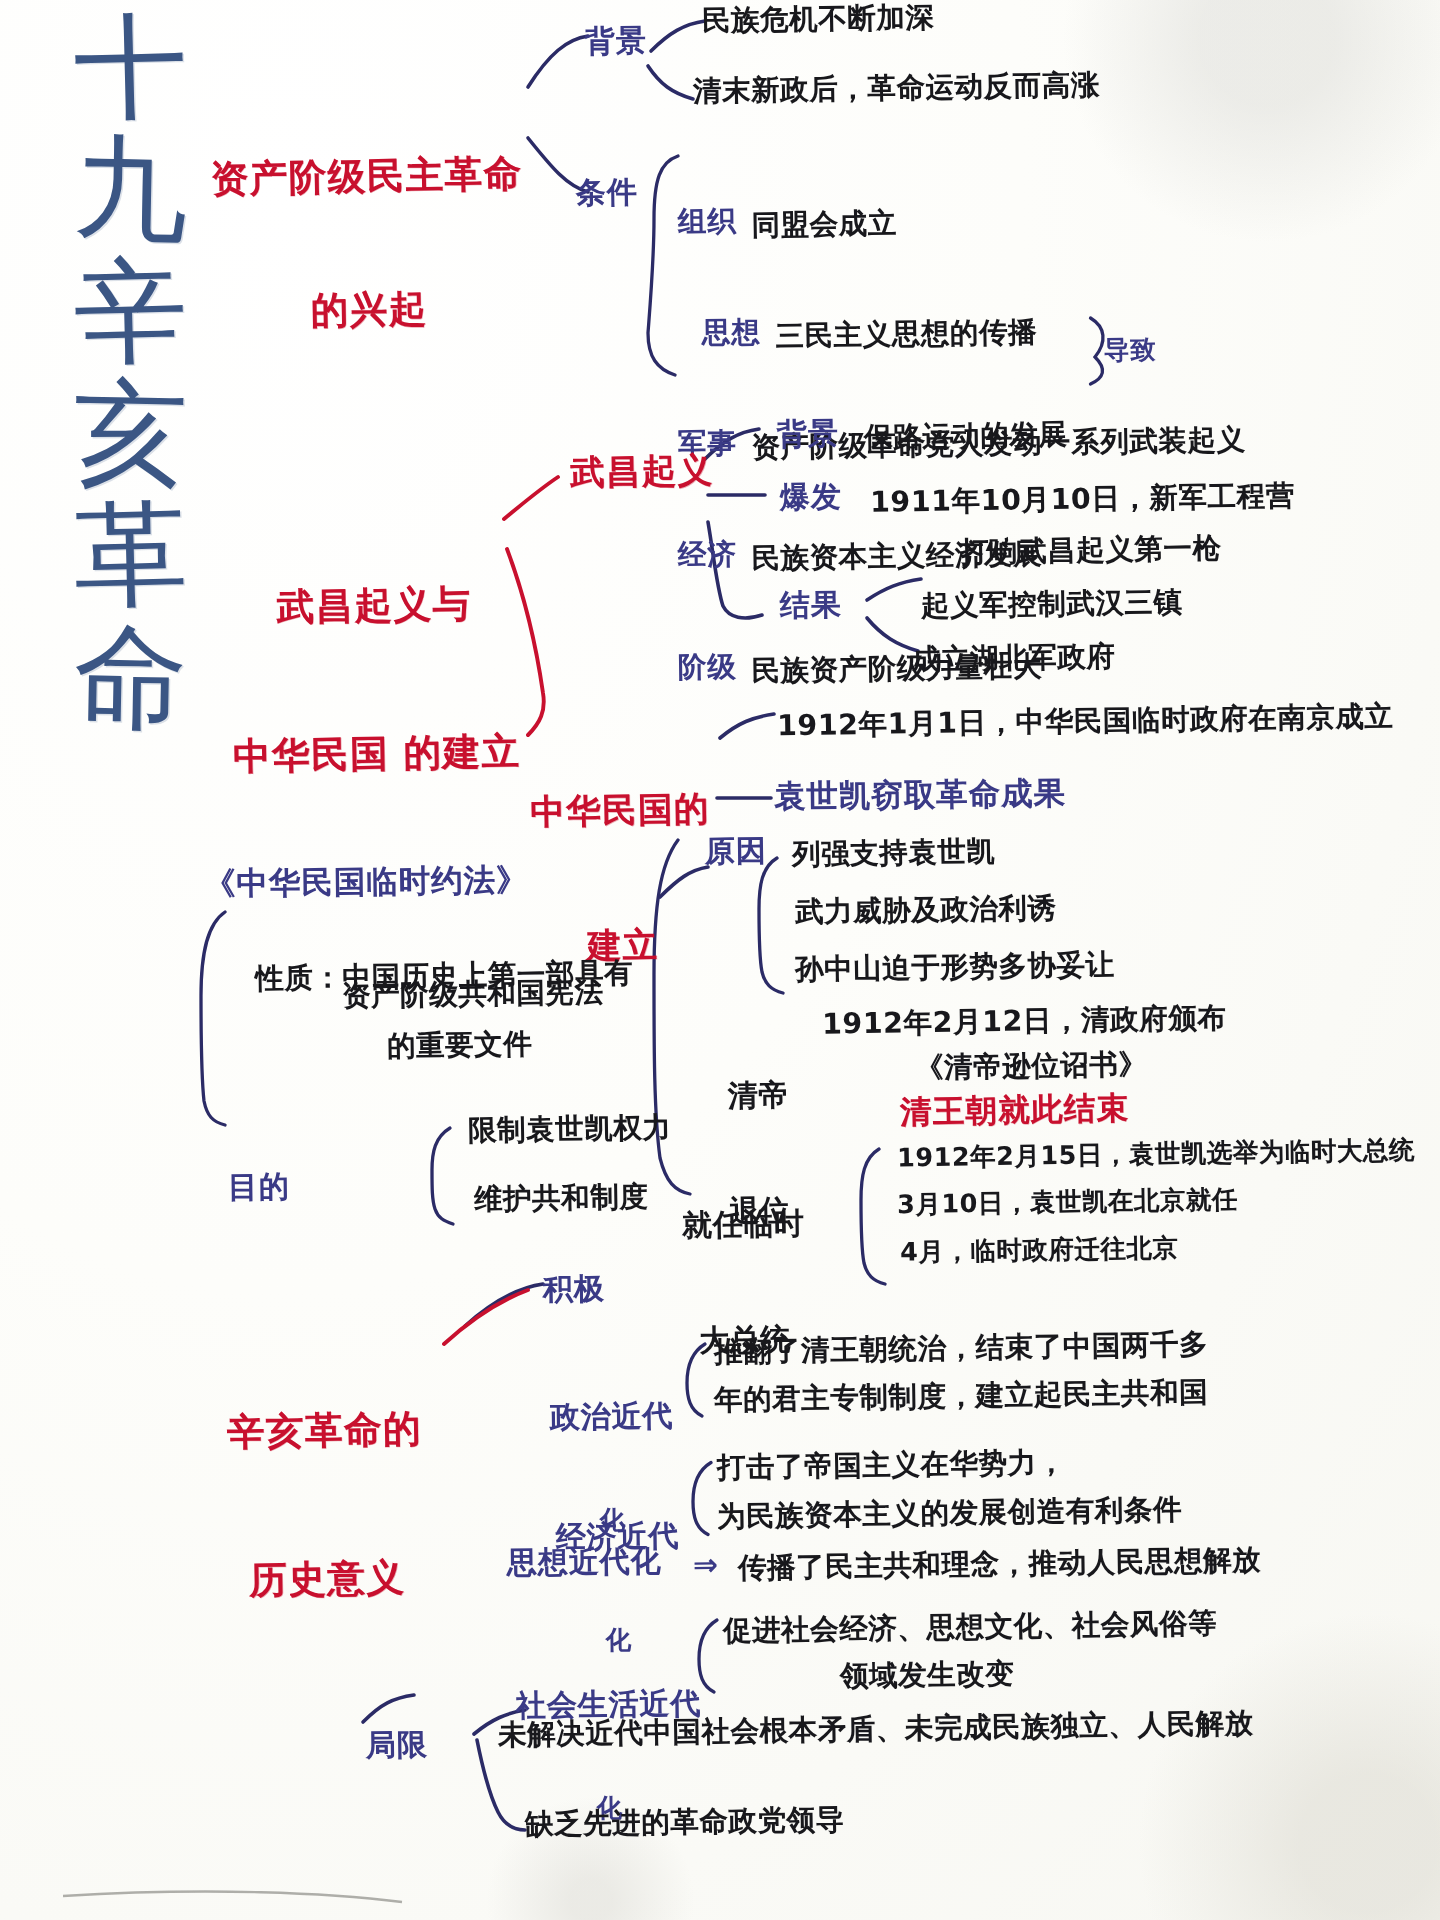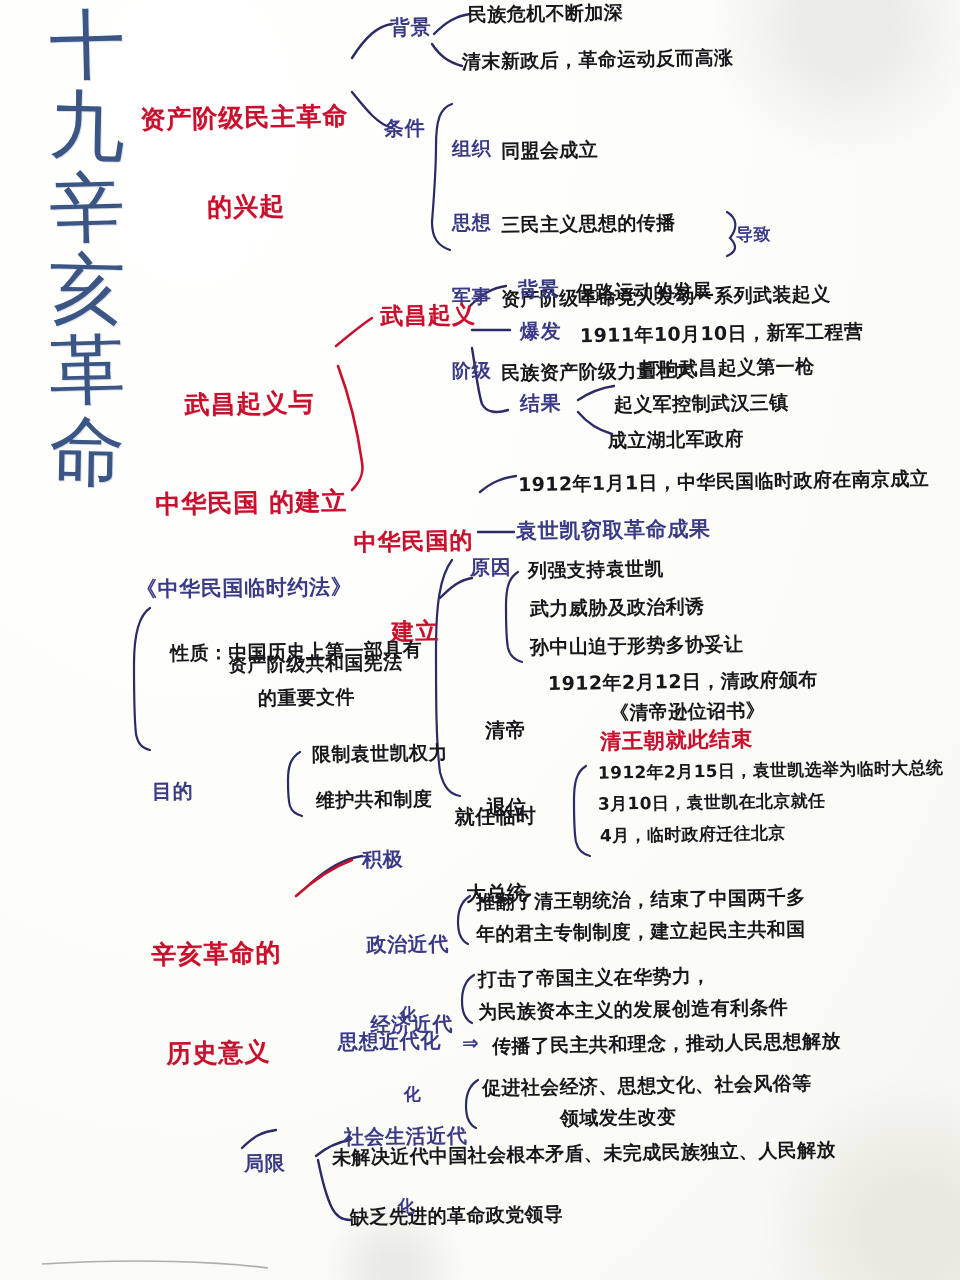--- a/index.html
+++ b/index.html
@@ -165,27 +165,31 @@
 <div class="node ink-black s-body" style="left:468px;top:2px;">民族危机不断加深</div>
 <div class="node ink-black s-body" style="left:462px;top:48px;">清末新政后，革命运动反而高涨</div>
 
 <div class="node ink-blue s-key" style="left:384px;top:117px;">条件</div>
 
 <div class="node s-body" style="left:452px;top:92px;">
   <div class="row" style="margin-bottom:7px;">
     <span class="lbl ink-blue">组织</span>
     <span class="val ink-black">同盟会成立</span>
   </div>
-  <div class="row" style="margin-bottom:7px;">
+  <div class="row" style="margin-bottom:7px;margin-left:16px;">
     <span class="lbl ink-blue">思想</span>
     <span class="val ink-black">三民主义思想的传播</span>
   </div>
   <div class="row" style="margin-bottom:7px;">
     <span class="lbl ink-blue">军事</span>
     <span class="val ink-black">资产阶级革命党人发动一系列武装起义</span>
+  </div>
+  <div class="row" style="margin-bottom:7px;">
+    <span class="lbl ink-blue">经济</span>
+    <span class="val ink-black">民族资本主义经济发展</span>
   </div>
   <div class="row">
     <span class="lbl ink-blue">阶级</span>
     <span class="val ink-black">民族资产阶级力量壮大</span>
   </div>
 </div>
 
 <div class="node ink-blue s-small" style="left:736px;top:224px;">导致</div>
 
 <div class="node ink-red s-branch" style="left:140px;top:330px;text-align:center;width:220px;">

